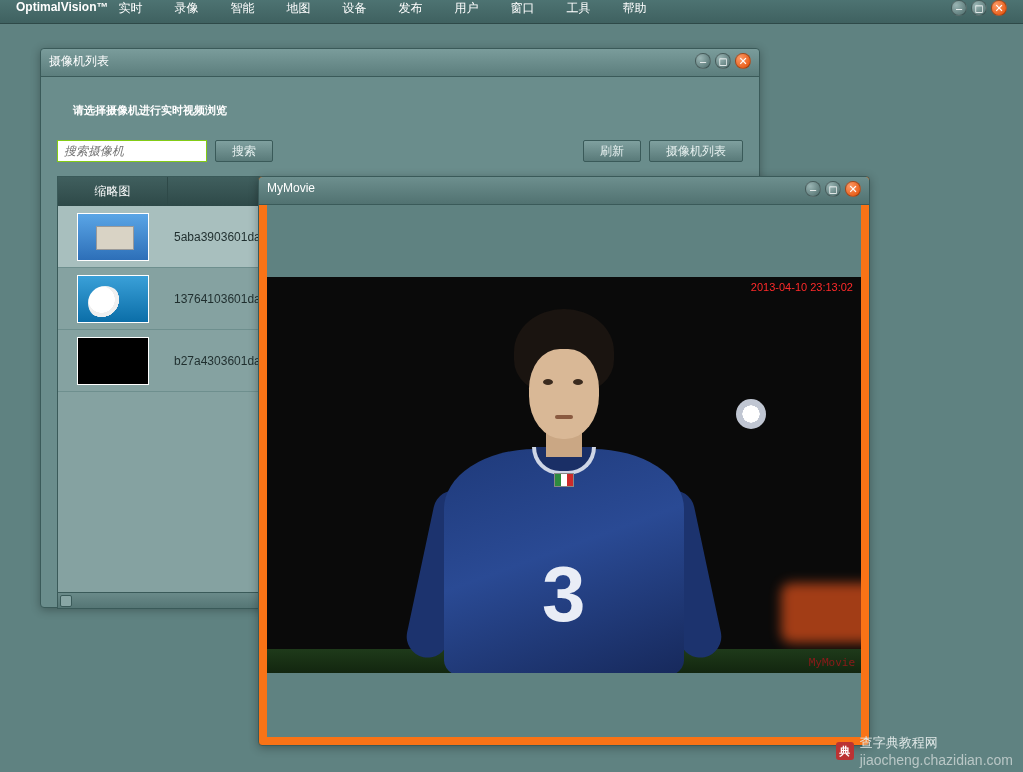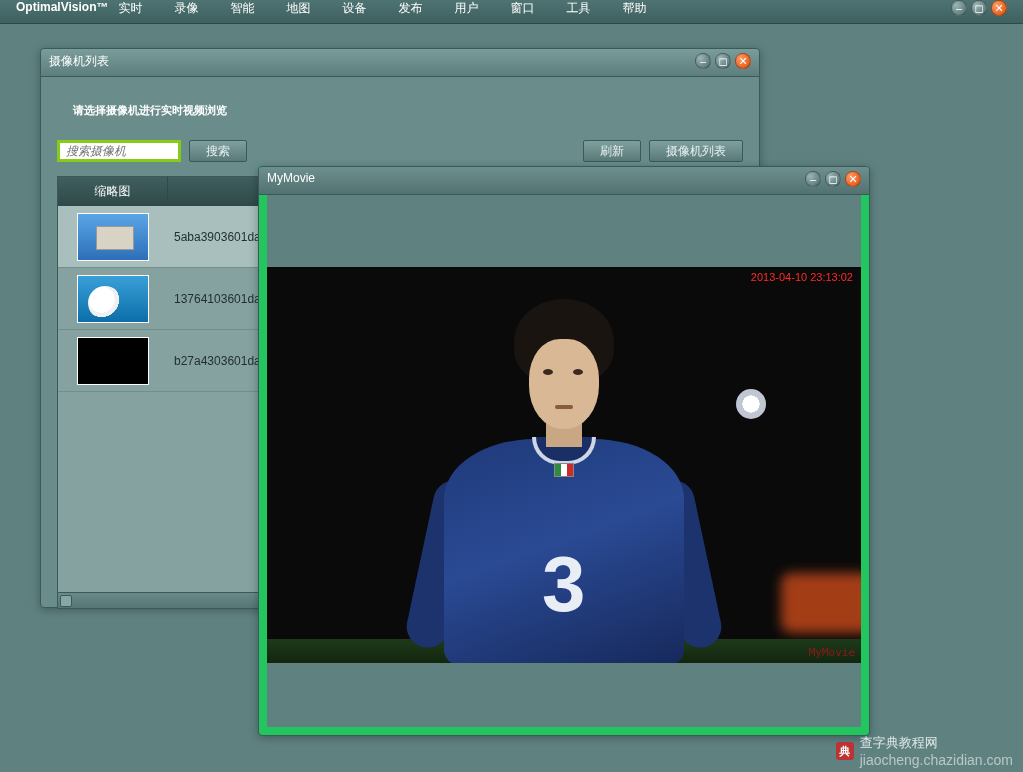--- a/index.html
+++ b/index.html
@@ -20,21 +20,21 @@
 .win { position: absolute; background: #6a8d8c; border: 1px solid #3a5a59; border-radius: 4px; box-shadow: 0 2px 10px rgba(0,0,0,.3); }
 .win .titlebar { height: 28px; background: linear-gradient(#7a9c9b,#5c7e7d); display: flex; align-items: flex-start; padding: 4px 8px; color: #fff; font-size: 12px; border-bottom: 1px solid #3a5a59; border-radius: 4px 4px 0 0; }
 .win .titlebar .title { flex: 1; }
 .win .titlebar .winctrl { display: flex; gap: 4px; }
 
 
 #camlist { left: 40px; top: 48px; width: 720px; height: 560px; }
 #camlist .body { padding: 12px 16px; }
 .prompt { color: #fff; font-size: 11px; font-weight: bold; margin: 14px 0 22px 16px; }
 .toolbar { display: flex; align-items: center; gap: 8px; margin-bottom: 14px; }
-.toolbar input { width: 124px; height: 22px; font-size: 12px; padding: 0 6px; font-style: italic; color: #0f172a; border: 3px solid #84cc16; background: #fff; }
+.toolbar input { width: 150px; height: 22px; font-size: 12px; padding: 0 6px; font-style: italic; color: #0f172a; border: 1px solid #84cc16; background: #fff; }
 .btn { height: 22px; padding: 0 16px; font-size: 12px; color: #e6f0ef; background: linear-gradient(#7fa09f,#597a79); border: 1px solid #3a5a59; border-radius: 2px; display: flex; align-items: center; cursor: default; }
 .toolbar .spacer { flex: 1; }
 
 .grid { border: 1px solid #3a5a59; background: #85a2a1; }
 .grid .hdr { display: flex; background: linear-gradient(#405f5e,#2e4948); color: #fff; font-size: 12px; }
 .grid .hdr .cell { padding: 6px 0; text-align: center; border-right: 1px solid #2e4948; }
 .col-thumb { width: 110px; }
 .col-id { flex: 1; }
 .grid .row { display: flex; align-items: center; border-bottom: 1px solid #6e8f8e; height: 62px; }
 .grid .row.sel { background: #a8bfbe; }
@@ -44,21 +44,21 @@
 .thumb .desktop::after { content: ""; position: absolute; left: 18px; top: 12px; width: 36px; height: 22px; background: #d9d3c5; border: 1px solid #999; }
 .thumb .flower { background: linear-gradient(#3aa0d8,#0b6ea8); position: relative; overflow: hidden; }
 .thumb .flower::before { content: ""; position: absolute; left: 10px; top: 10px; width: 34px; height: 34px; background: radial-gradient(circle at 40% 40%, #fff 0 45%, #f0f0f0 46% 60%, transparent 61%); border-radius: 50%; }
 .thumb .black { background: #000; }
 .grid .row .id { flex: 1; font-size: 12px; color: #1f2e2e; padding-left: 6px; white-space: nowrap; overflow: hidden; }
 .grid .empty { height: 200px; }
 .hscroll { height: 16px; background: linear-gradient(#6a8a89,#557675); border-top: 1px solid #3a5a59; position: relative; }
 .hscroll .larr { position: absolute; left: 2px; top: 2px; width: 12px; height: 12px; background: #88a6a5; border: 1px solid #3a5a59; border-radius: 2px; }
 
 
-#movie { left: 258px; top: 166px; width: 612px; height: 570px; background: #22c55e; }
+#movie { left: 258px; top: 176px; width: 612px; height: 570px; background: #f97316; }
 #movie .titlebar { background: linear-gradient(#6d8f8e,#517271); }
 #movie .vidwrap { position: absolute; left: 8px; right: 8px; top: 28px; bottom: 8px; background: #5f8281; }
 #movie .video { position: absolute; left: 0; right: 0; top: 72px; bottom: 64px; background: #0a0a0a; overflow: hidden; }
 #movie .timestamp { position: absolute; right: 8px; top: 4px; font-family: Liberation Sans, sans-serif; font-size: 11px; color: #ff2a2a; text-align: right; }
 #movie .watermark { position: absolute; right: 6px; bottom: 4px; font-family: monospace; font-size: 11px; color: #8b1a1a; }
 
 
 .person { position: absolute; left: 50%; top: 8%; transform: translateX(-50%); width: 300px; height: 380px; }
 .hair { position: absolute; left: 100px; top: 0; width: 100px; height: 85px; background: #1a1410; border-radius: 50% 50% 40% 40%; }
 .face { position: absolute; left: 115px; top: 40px; width: 70px; height: 90px; background: #d9b896; border-radius: 44% 44% 48% 48%; }

